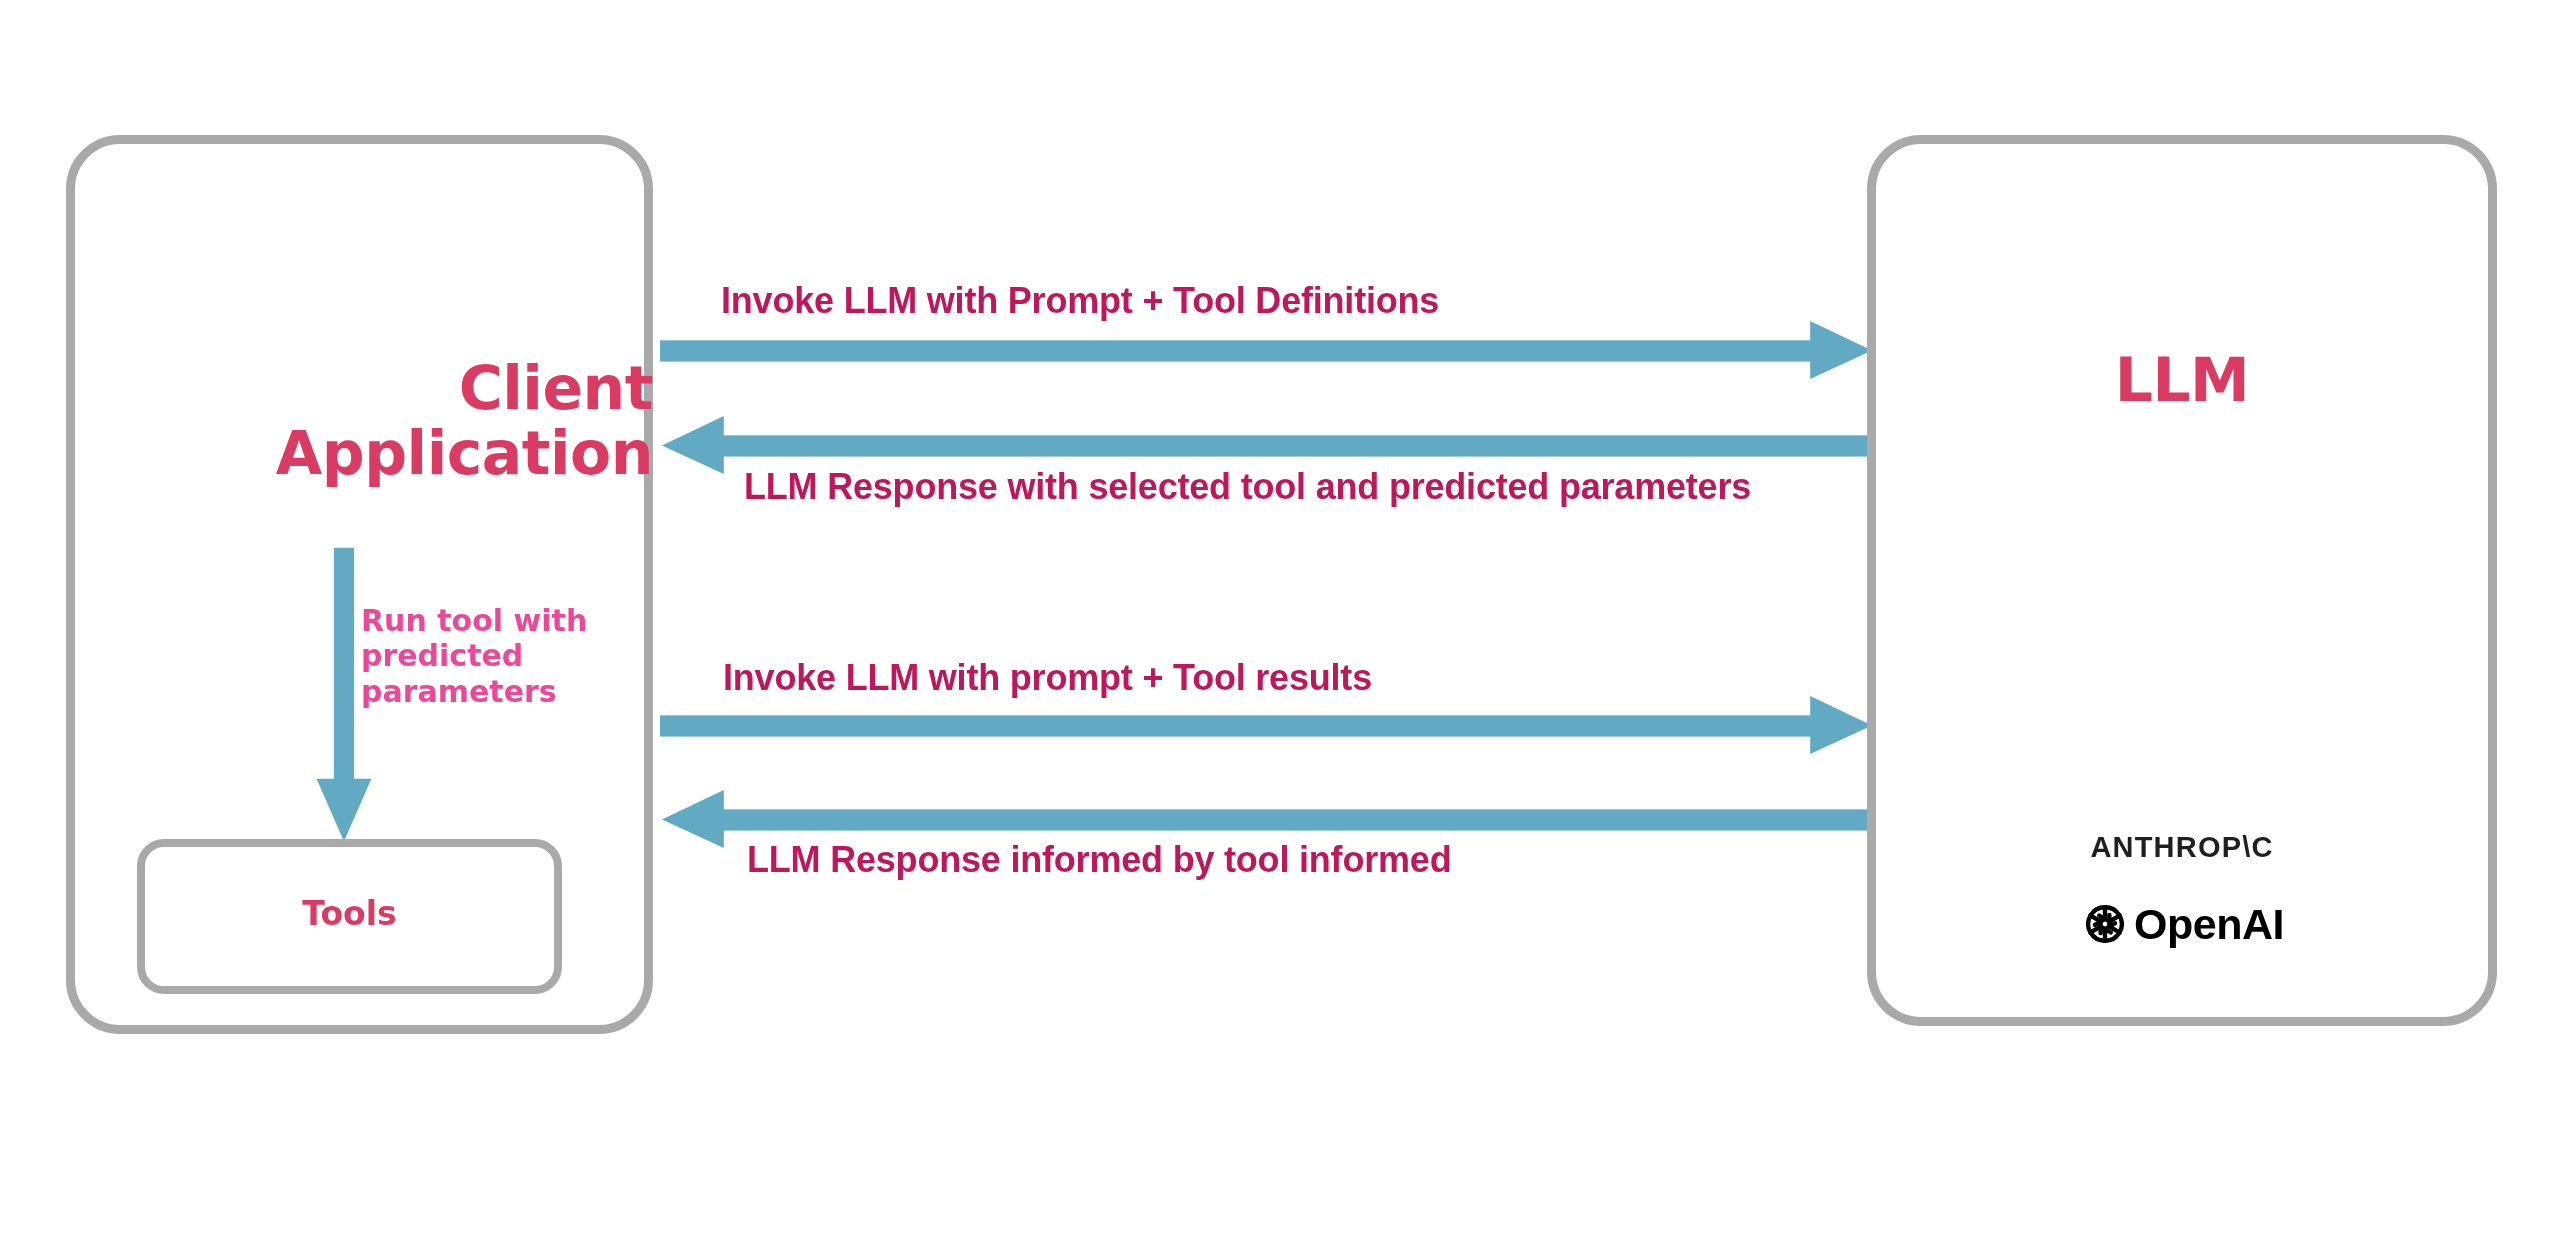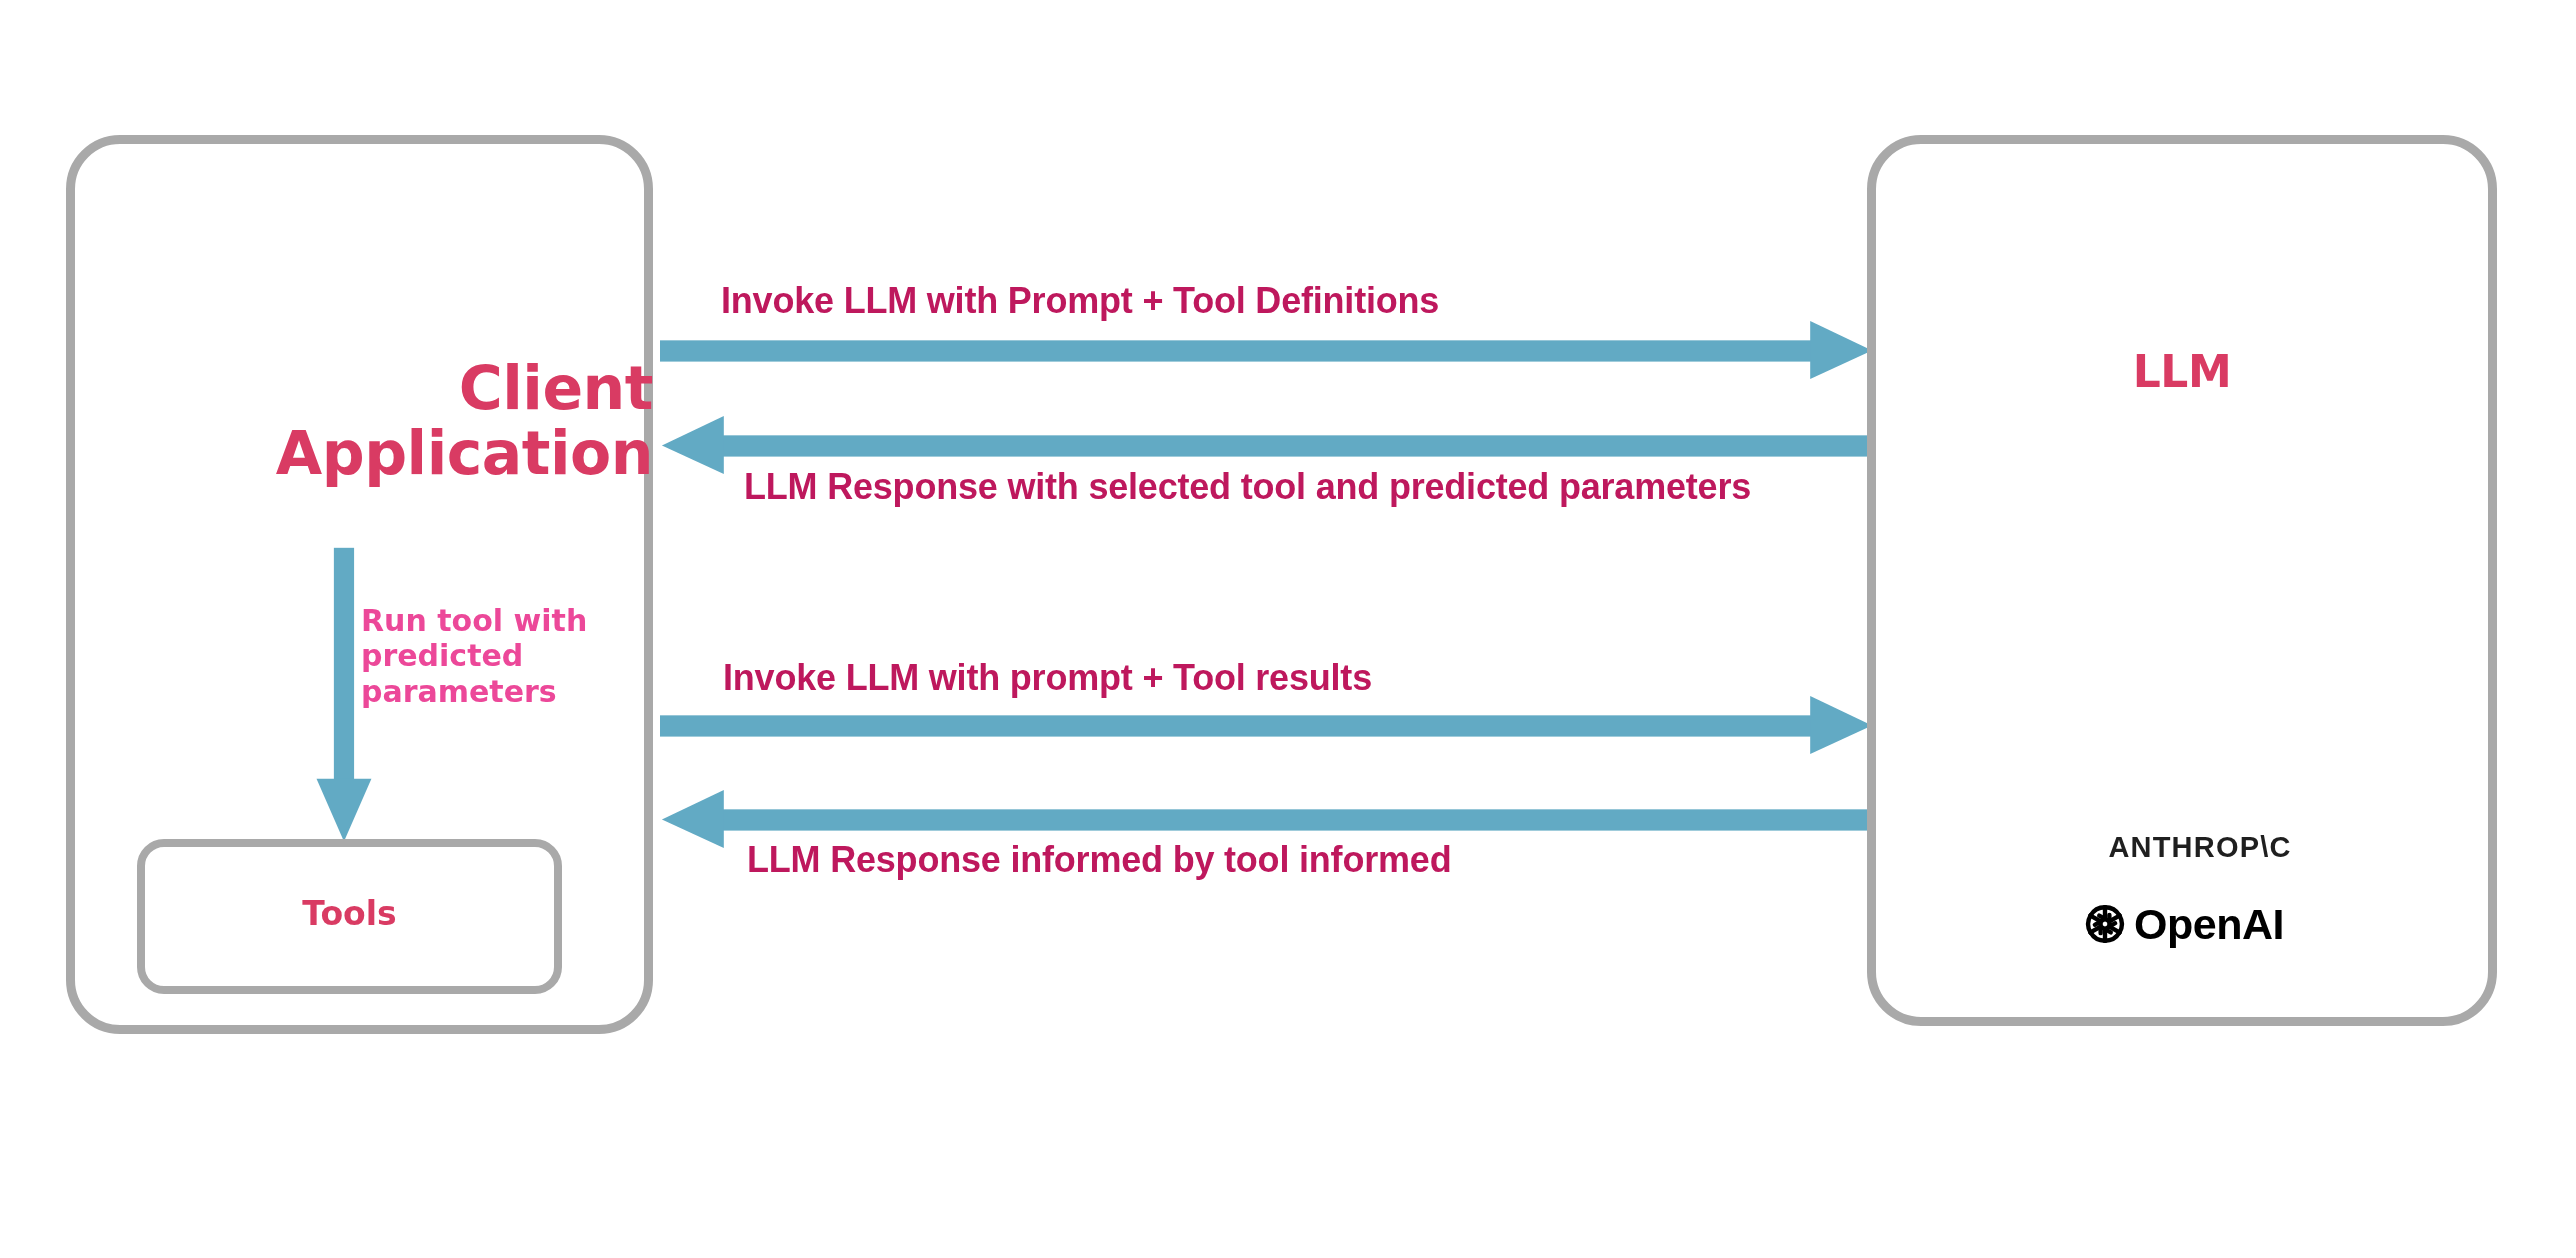--- a/index.html
+++ b/index.html
@@ -62,21 +62,21 @@
     left: 66px;
     top: 356px;
     width: 587px;
     font-size: 60px;
     text-align: right;
   }
   #provider-title {
     left: 1867px;
     top: 348px;
     width: 630px;
-    font-size: 44px;
+    font-size: 60px;
   }
   #tools-label {
     position: absolute;
     left: 137px;
     top: 894px;
     width: 425px;
     text-align: center;
     color: #d93b63;
     font-family: "DejaVu Sans", sans-serif;
     font-weight: bold;
@@ -134,21 +134,20 @@
     position: absolute;
     left: 1867px;
     top: 831px;
     width: 630px;
     text-align: center;
     color: #1f1f1f;
     font-family: "Liberation Sans", sans-serif;
     font-weight: bold;
     font-size: 29px;
     letter-spacing: 1.2px;
-    margin-left: 18px;
   }
   #openai-logo-row {
     position: absolute;
     left: 1867px;
     top: 899px;
     width: 630px;
     display: flex;
     align-items: center;
     justify-content: center;
     gap: 4px;

